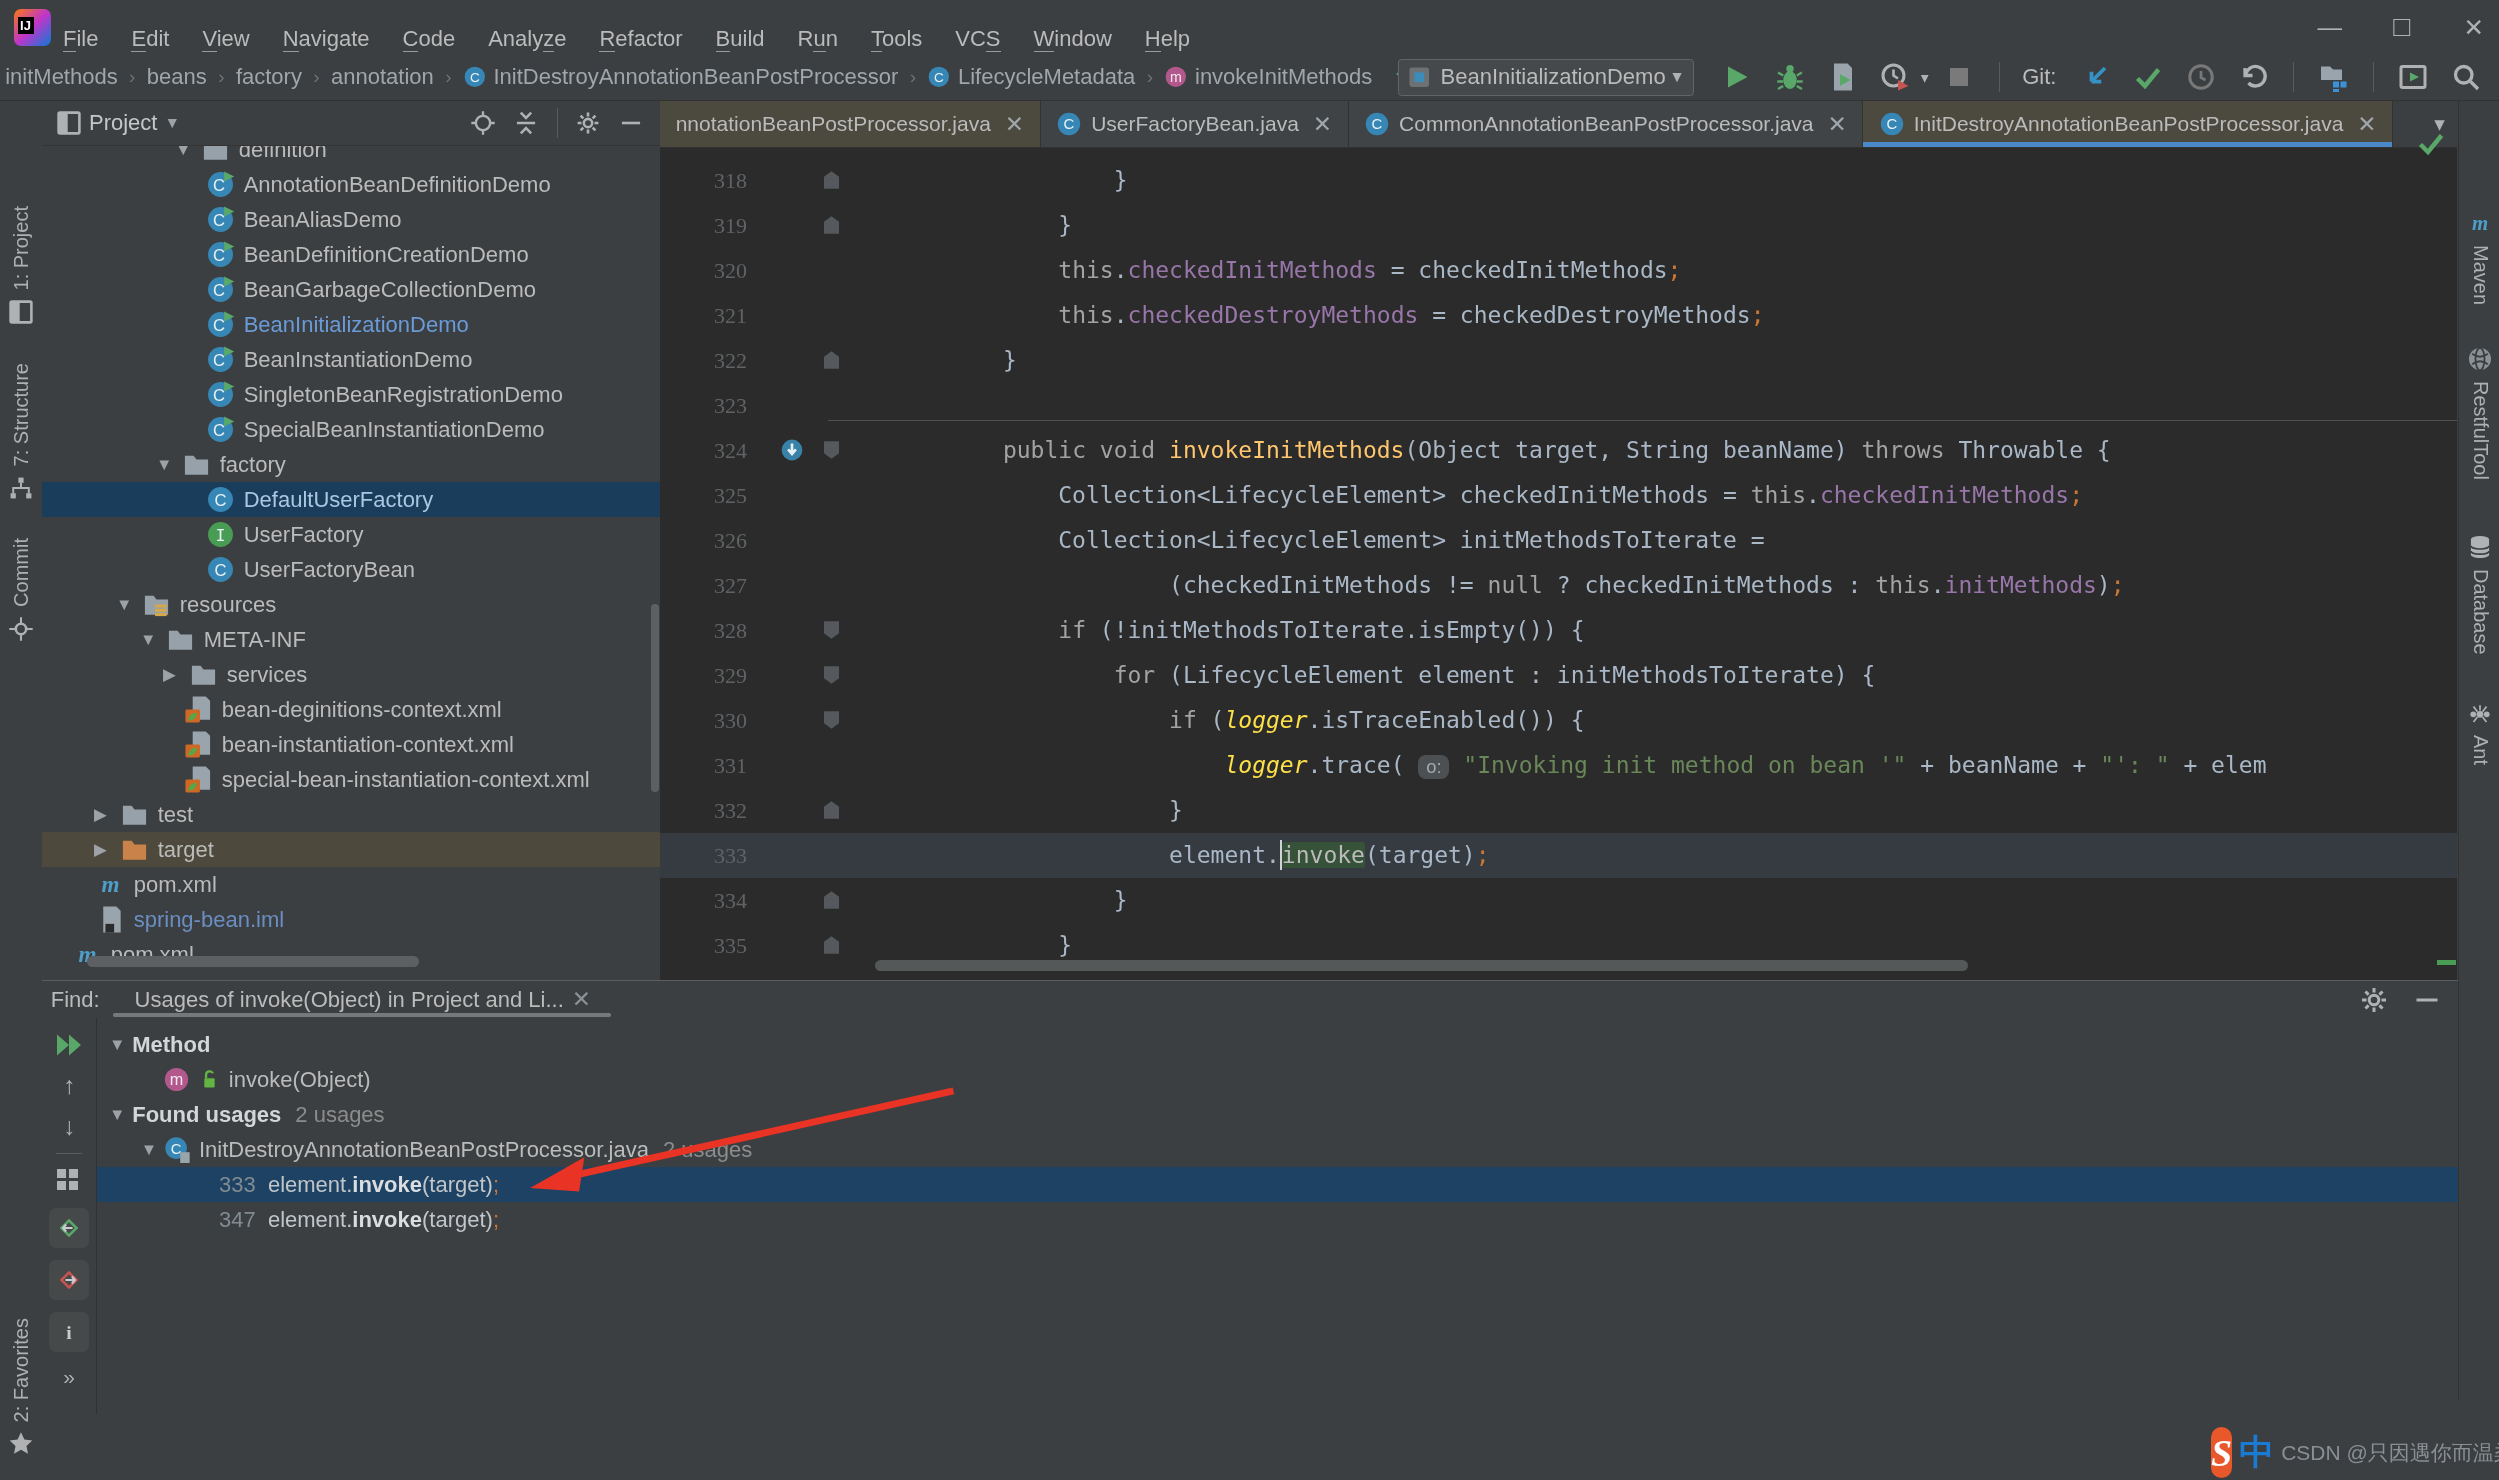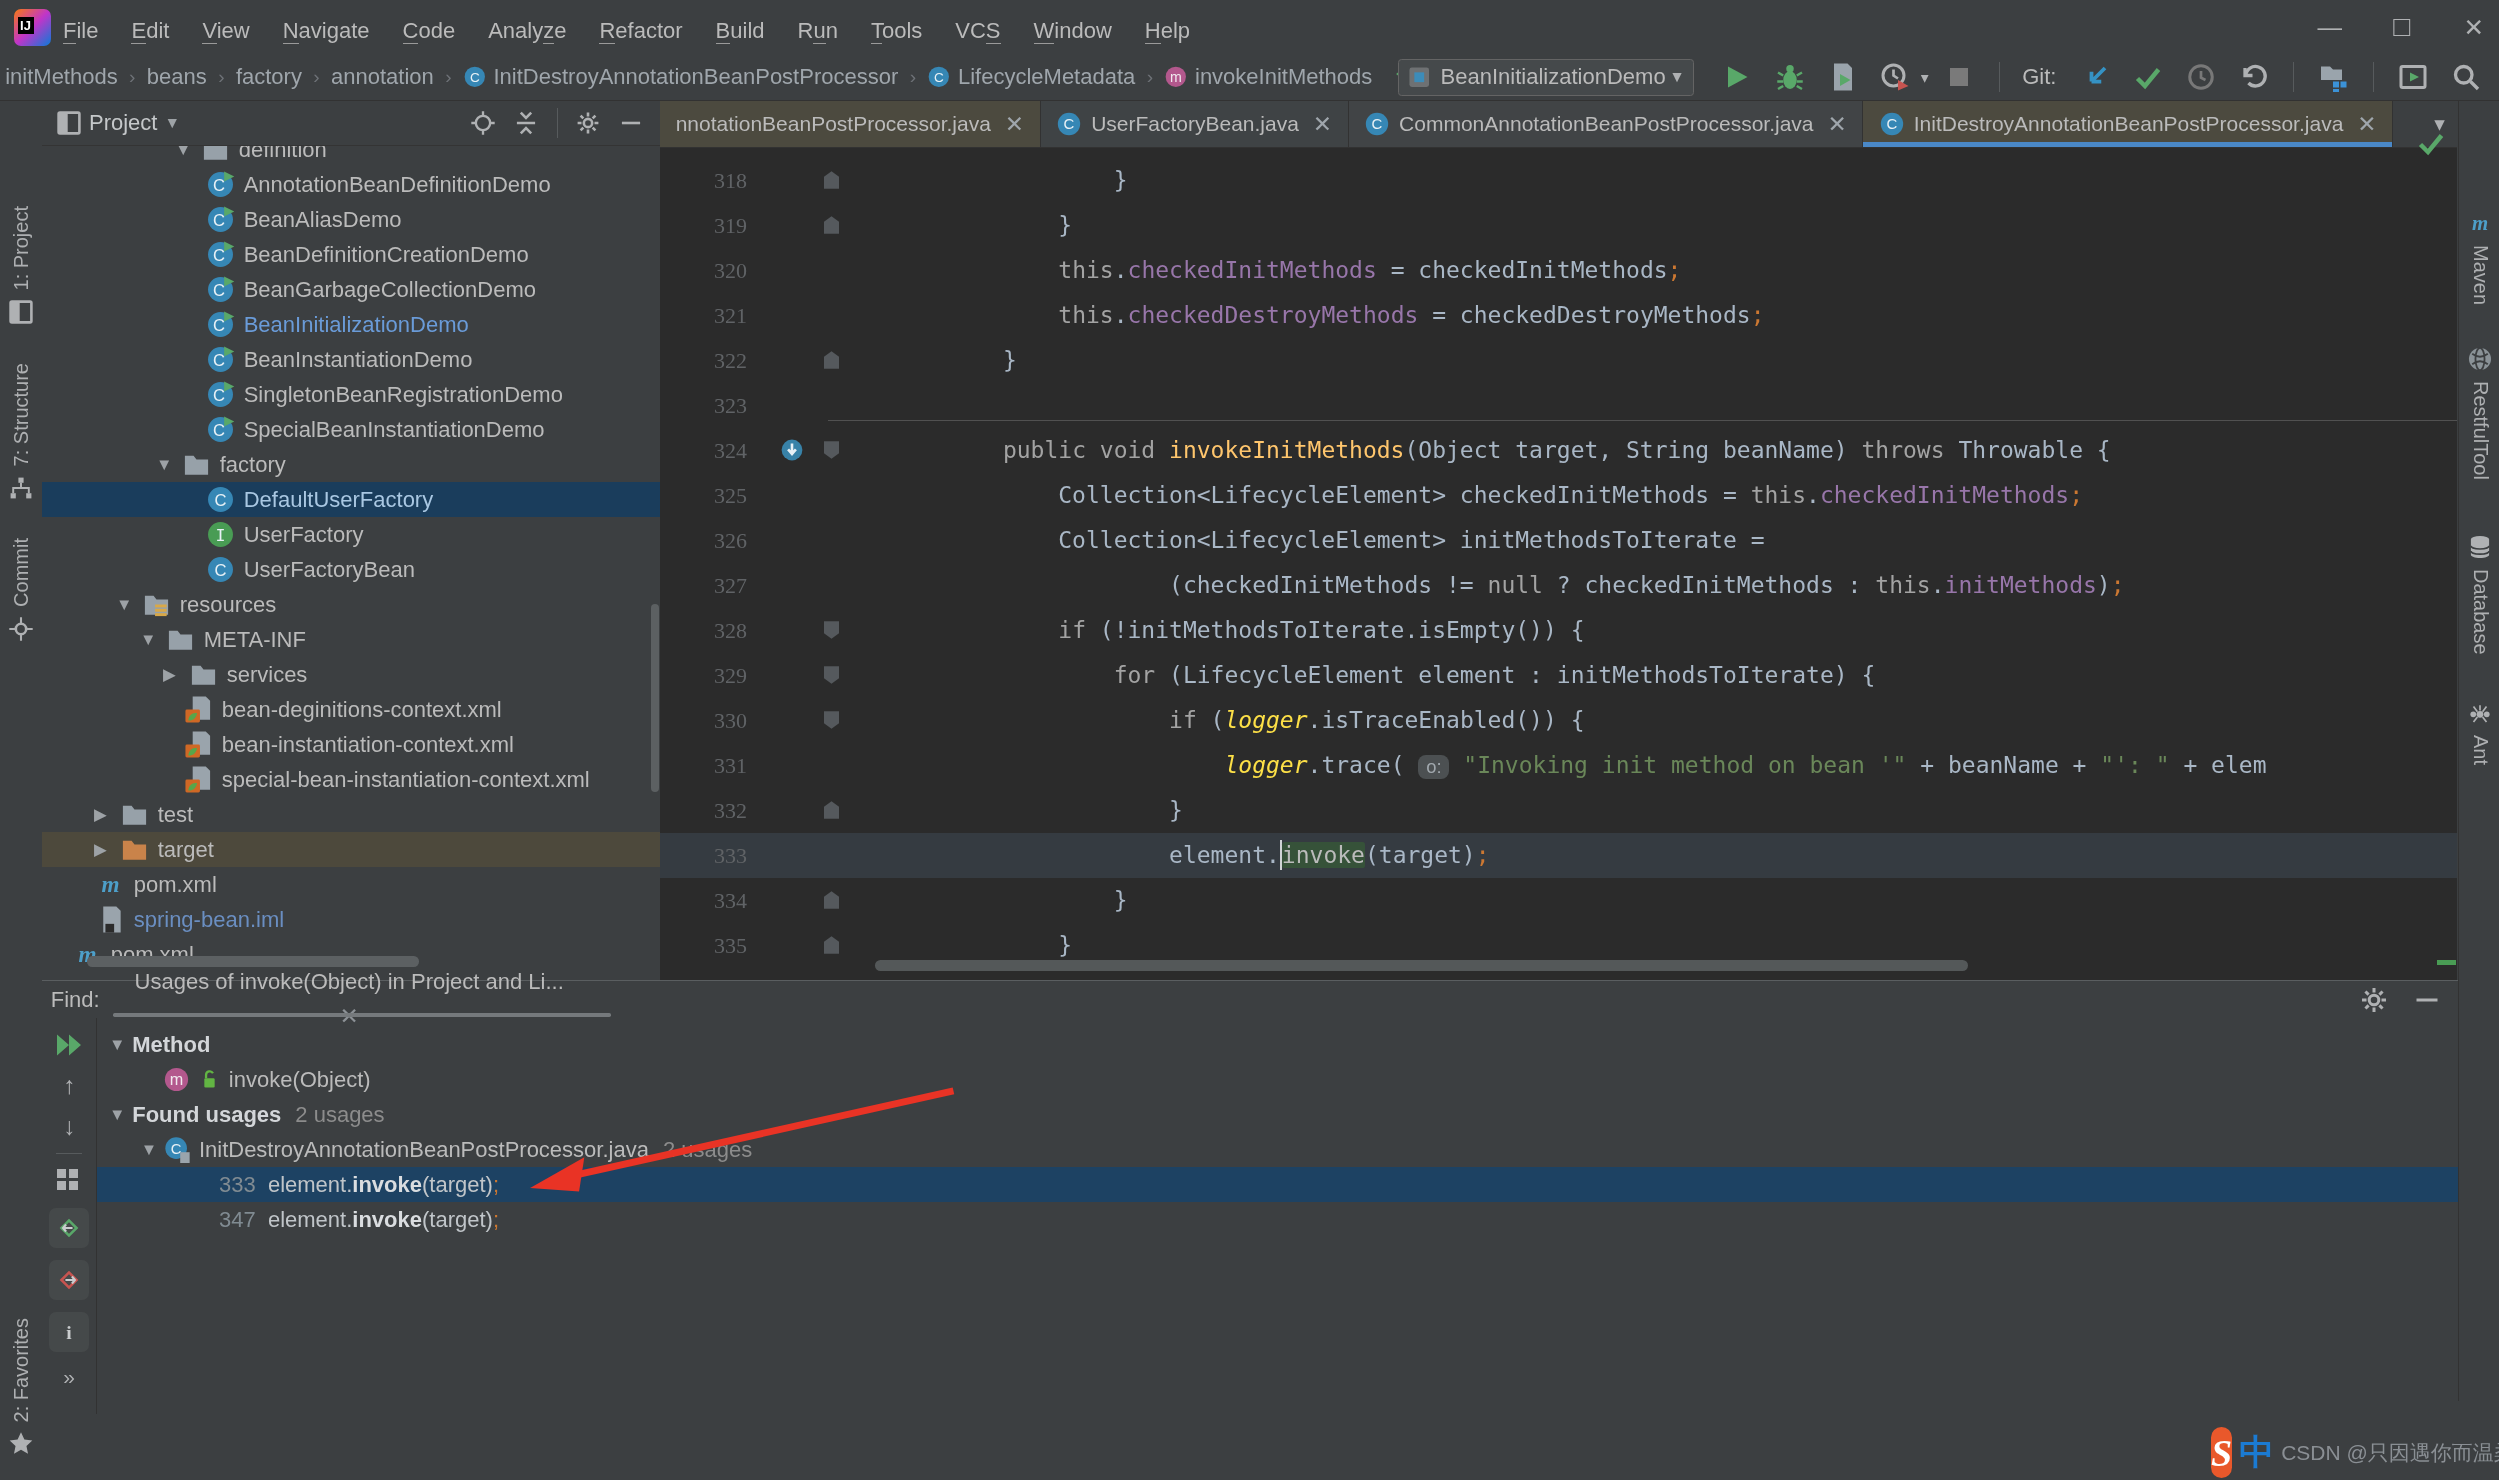--- a/index.html
+++ b/index.html
@@ -8,21 +8,21 @@
   .abs{position:absolute;}
   .flex{display:flex;align-items:center;}
   .ico{display:inline-flex;align-items:center;justify-content:center;flex:0 0 auto;}
   .ico svg{width:100%;height:100%;}
   
   #titlebar{left:0;top:0;width:2500px;height:54px;background:#3c3f41;border-bottom:0.9px solid #2b2b2b;}
   #logo{left:14px;top:8.7px;width:37px;height:37px;border-radius:7px;
         background:linear-gradient(135deg,#f97a12 0%,#c035c9 50%,#0a7bd8 100%);
         color:#fff;font-weight:bold;font-size:15px;display:flex;align-items:center;justify-content:flex-start;padding:0;}
   #logo span{background:#000;color:#fff;font-size:13px;line-height:13px;padding:1.7px 2.6px;margin:0 0 3.5px 3.5px;}
-  #menubar{left:63px;top:4px;height:54px;gap:33px;}
+  #menubar{left:63px;top:12px;height:54px;gap:33px;}
   .menu-item{color:#bbbbbb;cursor:default;}
   .mn{border-bottom:1.7px solid #9a9a9a;}
   #wintitle{top:0;left:1075px;width:350px;height:54px;justify-content:center;color:#787878;}
   #wincontrols{right:8.7px;top:0;height:54px;gap:37px;color:#afb1b3;font-size:24.5px;}
   .winbtn{width:35px;height:35px;display:flex;align-items:center;justify-content:center;}
   
   #toolbar{left:0;top:54px;width:2500px;height:46px;background:#3c3f41;border-bottom:0.9px solid #323232;}
   #breadcrumbs{left:5.2px;top:54px;height:46px;}
   .bc-item{color:#9fa6ac;display:flex;align-items:center;gap:7px;}
   .bc-sep{color:#6e7277;margin:0 11.4px;font-size:19px;}
@@ -78,21 +78,21 @@
   .seg-hl{background:#365239;border-radius:2.6px;}
   .seg-caret{display:inline-block;width:0;border-left:2.6px solid #d0d3d6;height:30px;vertical-align:-7px;}
   #method-sep{left:828px;top:420px;width:1629px;height:0.9px;background:#515151;}
   #editor-check{left:2416px;top:128px;width:30px;height:30px;}
   #editor-hscroll{left:875px;top:960px;width:1093px;height:11.4px;background:#5c6062;border-radius:6.1px;opacity:.85;}
   #editor-green-dash{left:2437px;top:960px;width:19px;height:5.2px;background:#499c54;}
   
   #find-panel{left:42px;top:980px;width:2416px;height:421px;background:#3c3f41;border-top:0.9px solid #5a5e60;}
   #find-header{height:37px;display:flex;align-items:center;position:relative;}
   #find-label{margin-left:8.7px;color:#bbbbbb;}
-  #find-tab{margin-left:35px;color:#bbbbbb;display:flex;align-items:center;gap:8px;flex-direction:column;}
+  #find-tab{margin-left:35px;color:#bbbbbb;display:flex;align-items:center;gap:8px;}
   #find-tab .close{color:#8c9196;font-size:23px;}
   #find-tab-underline{position:absolute;left:71px;top:32px;width:498px;height:4.4px;background:#75797c;border-radius:1.7px;}
   #find-header-actions{margin-left:auto;margin-right:15.7px;display:flex;gap:23px;}
   #find-toolbar{position:absolute;left:0;top:37px;width:54px;height:384px;border-right:0.9px solid #323232;
                 display:flex;flex-direction:column;align-items:center;padding-top:12.2px;gap:12.2px;}
   .ft-ico{width:30px;height:30px;}
   .ft-btn{width:40px;height:40px;background:#45494a;border-radius:7px;display:flex;align-items:center;justify-content:center;}
   .ft-sep{width:26px;height:0.9px;background:#575b5d;}
   .ft-arrow{color:#afb1b3;font-size:24.5px;}
   #find-tree{position:absolute;left:55px;top:46px;width:2361px;}

